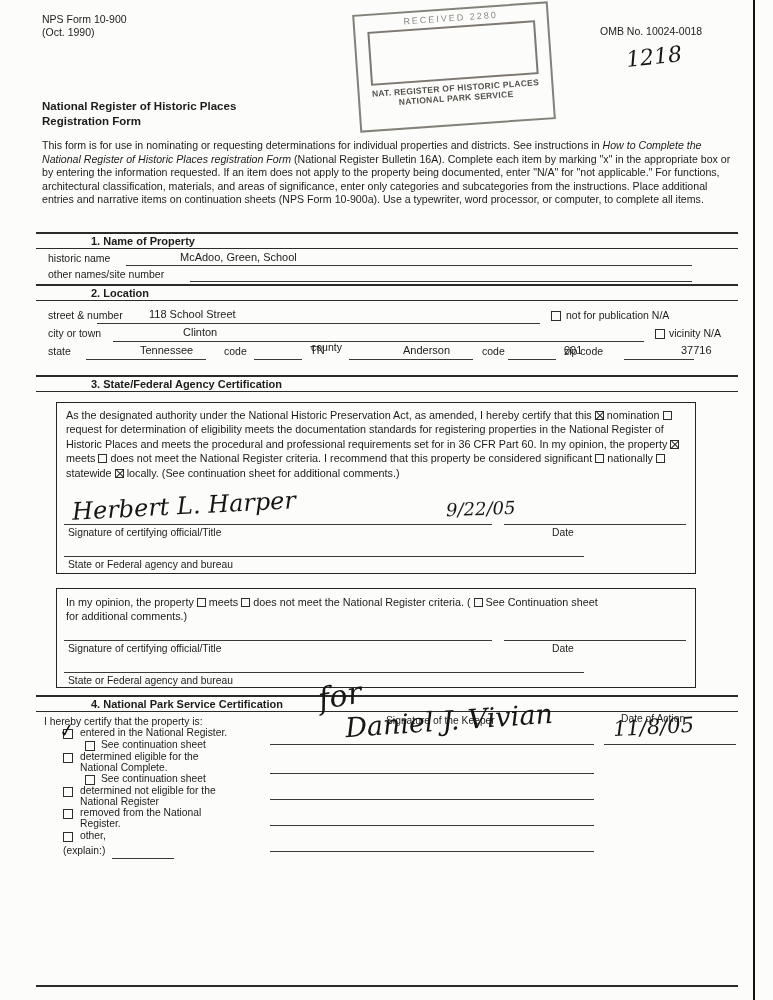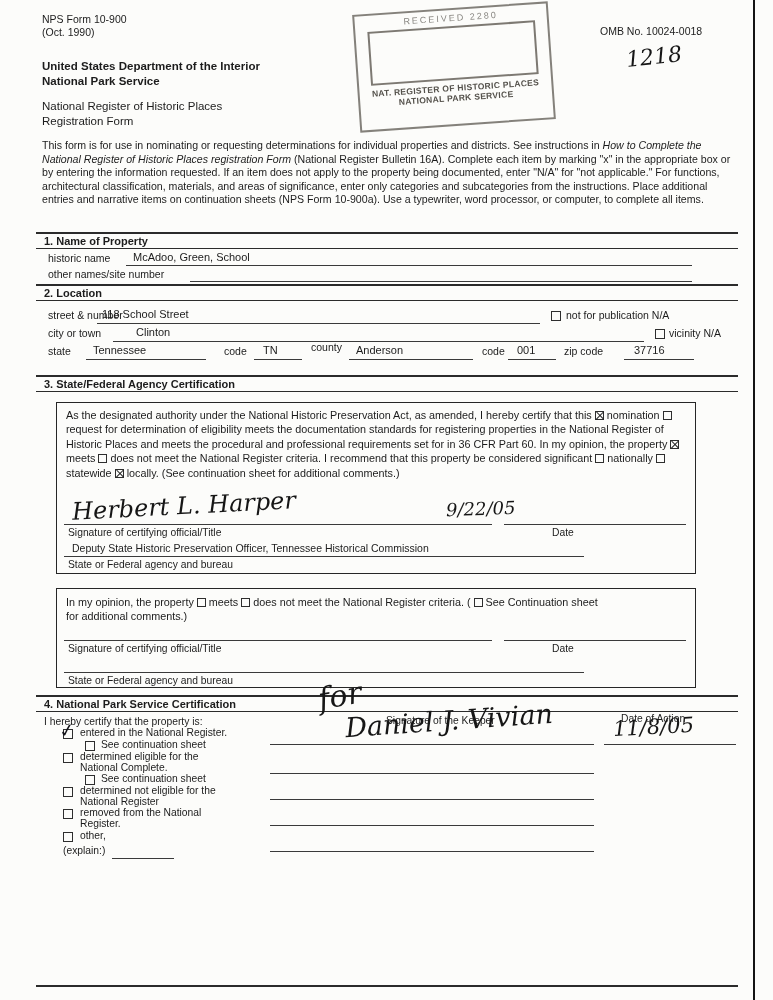--- a/index.html
+++ b/index.html
@@ -1,21 +1,21 @@
 <!DOCTYPE html>
 <html><head>
 <meta charset="utf-8">
 <style>
   * { box-sizing: border-box; margin: 0; padding: 0; }
   body { background: #9a9a9a; font-family: "Liberation Sans", sans-serif; }
   .page { position: relative; width: 773px; height: 1000px; background: #fcfcfa;
           color: #1c1c1c; overflow: hidden; margin: 0 auto; }
   .abs { position: absolute; }
   .b { font-weight: bold; }
-  .s11 { font-size: 11px; line-height: 1.25; }
+  .s11 { font-size: 11px; line-height: 1.25; margin-left: 47px; }
   .s10 { font-size: 10.5px; line-height: 1.2; }
   .s103 { font-size: 10.3px; line-height: 1.2; }
   .instr { font-size: 10.6px; line-height: 1.28; }
   .it { font-style: italic; }
   .rule { position: absolute; background: #2b2b2b; }
   .uline { position: absolute; height: 1px; background: #3a3a3a; }
   .para { font-size: 10.8px; line-height: 1.34; }
   .cb { display: inline-block; width: 9px; height: 9px; border: 1px solid #2e2e2e;
         position: relative; vertical-align: -1px; background: #fcfcfa; }
   .cb.x::before, .cb.x::after { content: ""; position: absolute; left: -1px; top: 3.2px;
@@ -46,26 +46,22 @@
   <div class="abs s10" style="left:600px;top:25px">OMB No. 10024-0018</div>
   <div class="abs hw" style="left:626px;top:44px;font-size:22px;transform:rotate(-6deg)">1218</div>
 
   <div class="stamp" style="left:356px;top:8px;width:196px;height:118px">
     <div style="text-align:center;font-size:9px;letter-spacing:2px;margin-top:3px;opacity:.7">RECEIVED  2280</div>
     <div class="stamp-inner" style="margin:3px 12px;height:54px"></div>
     <div style="text-align:center;font-size:8.5px;font-weight:bold;letter-spacing:.3px">NAT. REGISTER OF HISTORIC PLACES</div>
     <div style="text-align:center;font-size:8.5px;font-weight:bold;letter-spacing:.3px">NATIONAL PARK SERVICE</div>
   </div>
 
-  <div class="abs" style="left:42px;top:59px;font-size:11.5px;font-weight:bold;line-height:1.3">
-    <div>United States Department of the Interior</div>
-    <div>National Park Service</div>
-  </div>
-
-  <div class="abs" style="left:42px;top:99px;font-size:11.5px;font-weight:normal;line-height:1.3">
+
+  <div class="abs" style="left:42px;top:99px;font-size:11.5px;font-weight:bold;line-height:1.3">
     <div>National Register of Historic Places</div>
     <div>Registration Form</div>
   </div>
 
   <div class="abs instr" style="left:42px;top:139px;width:697px"><span>This form is for use in nominating or requesting determinations for individual properties and districts.  See instructions in </span><span class="it">How to Complete the National Register of Historic Places registration Form</span><span> (National Register Bulletin 16A).  Complete each item by marking "x" in the appropriate box or by entering the information requested.  If an item does not apply to the property being documented, enter "N/A" for "not applicable."  For functions, architectural classification, materials, and areas of significance, enter only categories and subcategories from the instructions. Place additional entries and narrative items on continuation sheets (NPS Form 10-900a).  Use a typewriter, word processor, or computer, to complete all items.</span></div>
 
   <div class="rule" style="left:36px;top:232px;width:702px;height:2px"></div>
   <div class="abs b s11" style="left:44px;top:235px">1.  Name of Property</div>
   <div class="rule" style="left:36px;top:248px;width:702px;height:1px"></div>
 
@@ -132,21 +128,20 @@
     <span>locally.  (See continuation sheet for additional comments.)</span>
   </div>
 
   <div class="abs hw" style="left:72px;top:492px;font-size:24px;transform:rotate(-3deg)">Herbert L. Harper</div>
   <div class="abs hw" style="left:446px;top:498px;font-size:18px;transform:rotate(-2deg)">9/22/05</div>
   <div class="uline" style="left:64px;top:524px;width:428px"></div>
   <div class="uline" style="left:504px;top:524px;width:182px"></div>
   <div class="abs s103" style="left:68px;top:527px">Signature of certifying official/Title</div>
   <div class="abs s103" style="left:552px;top:527px">Date</div>
 
-  <div class="abs s10" style="left:72px;top:542px">Deputy State Historic Preservation Officer, Tennessee Historical Commission</div>
   <div class="uline" style="left:64px;top:556px;width:520px"></div>
   <div class="abs s103" style="left:68px;top:559px">State or Federal agency and bureau</div>
 
   <div class="boxed" style="left:56px;top:588px;width:640px;height:100px"></div>
 
   <div class="abs para" style="left:66px;top:595px;width:540px">
     <span>In my opinion, the property</span>
     <span class="cb"></span>
     <span>meets</span>
     <span class="cb"></span>

